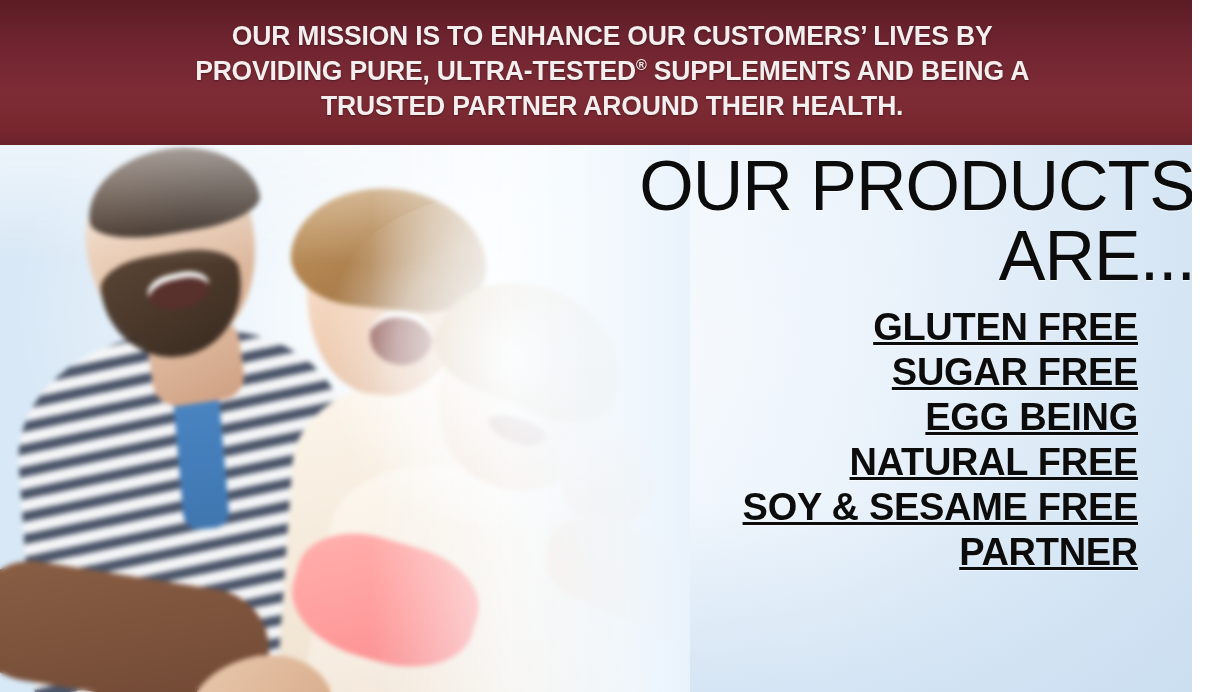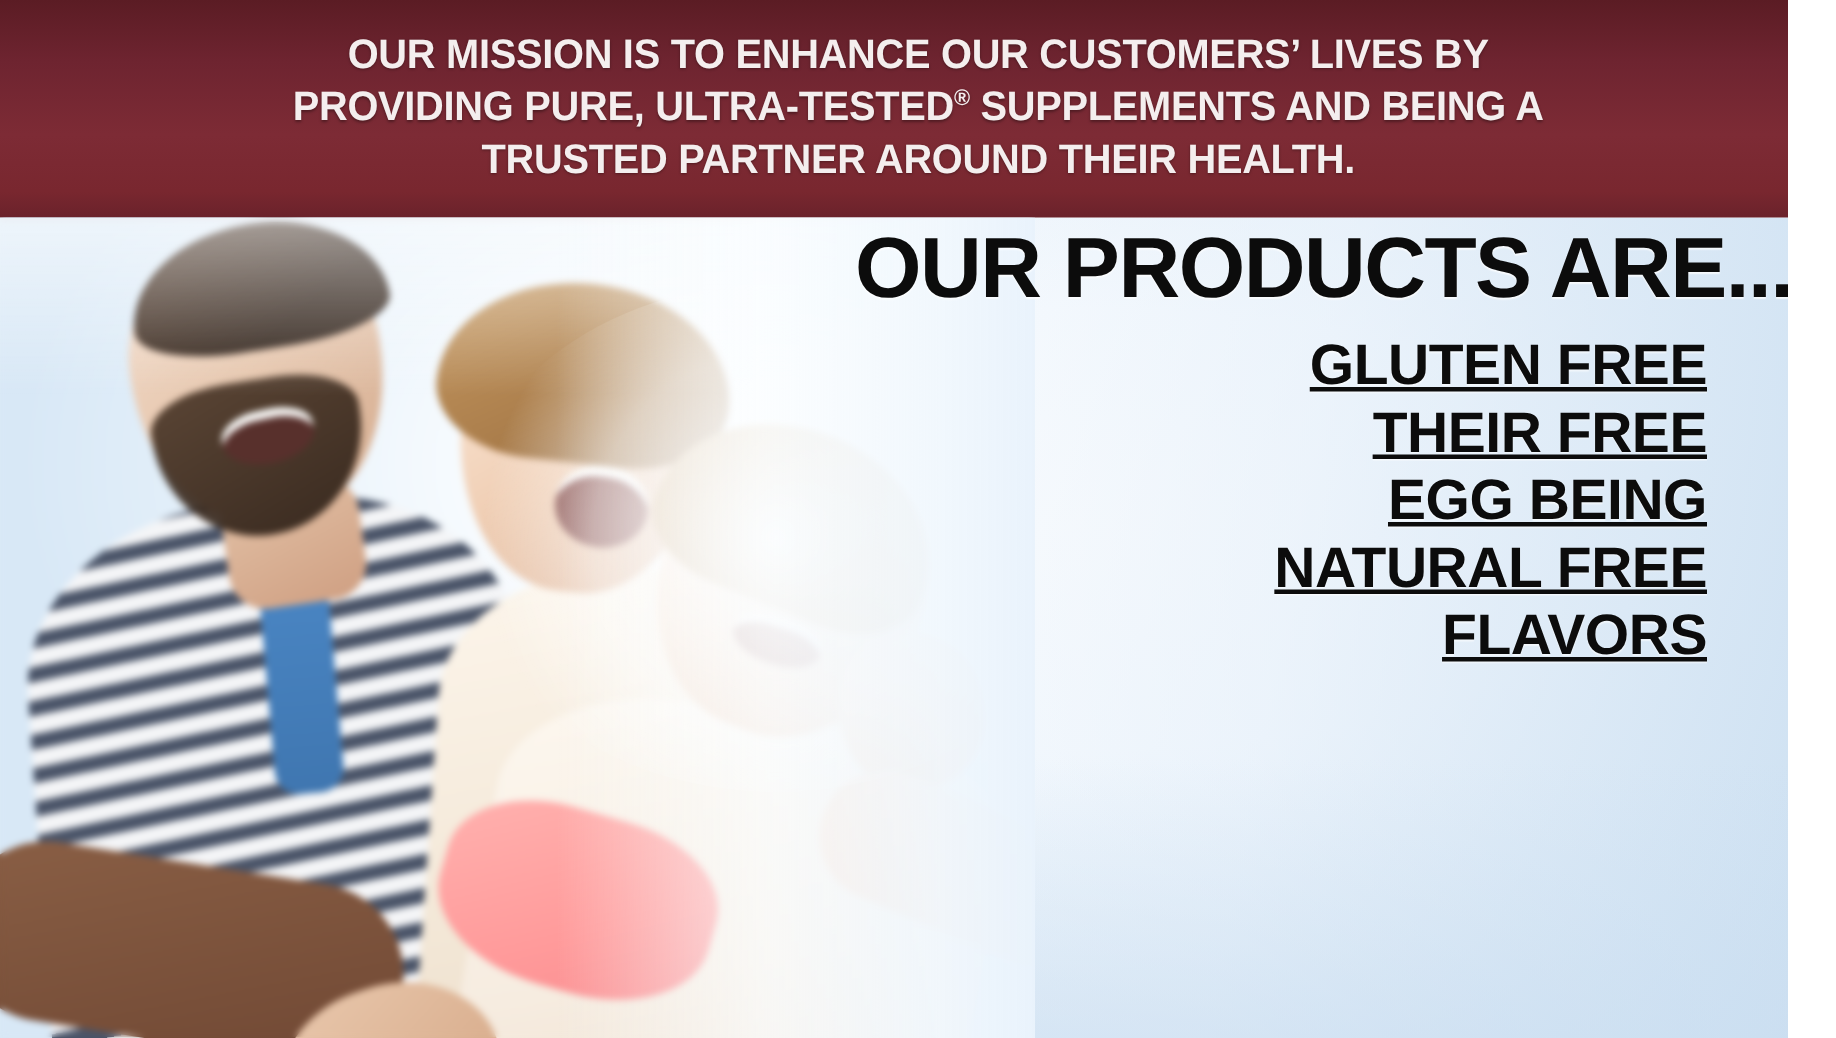--- a/index.html
+++ b/index.html
@@ -270,22 +270,22 @@
   #products-panel {
     position:absolute;
     left:430px; top:0;
     width:794px; height:547px;
     z-index:4;
     padding:0 86px 0 0;
     text-align:right;
   }
   #products-heading {
     margin-top:6px;
-    font-size:57px;
-    font-weight:bold;
+    font-size:70px;
+    font-weight:normal;
     color:#0c0c0c;
     letter-spacing:-1px;
     line-height:1.0;
     margin-right:-57px;
     text-shadow:0 1px 1px rgba(255,255,255,0.75);
   }
   #products-list {
     list-style:none;
     margin-top:14px;
   }
@@ -344,21 +344,22 @@
       <div class="softener"></div>
       <div class="glow"></div>
       <div class="haze-top"></div>
       <div class="haze"></div>
     </div>
 
     <div id="products-panel">
       <div id="products-heading">OUR PRODUCTS ARE...</div>
       <ul id="products-list">
         <li>GLUTEN FREE</li>
-        <li>THEIR FREE</li>
+        <li>SUGAR FREE</li>
         <li>EGG BEING</li>
         <li>NATURAL FREE</li>
-        <li>FLAVORS</li>
+        <li>SOY &amp; SESAME FREE</li>
+        <li>PARTNER</li>
       </ul>
     </div>
 
   </div>
 </div>
 
 </body></html>

